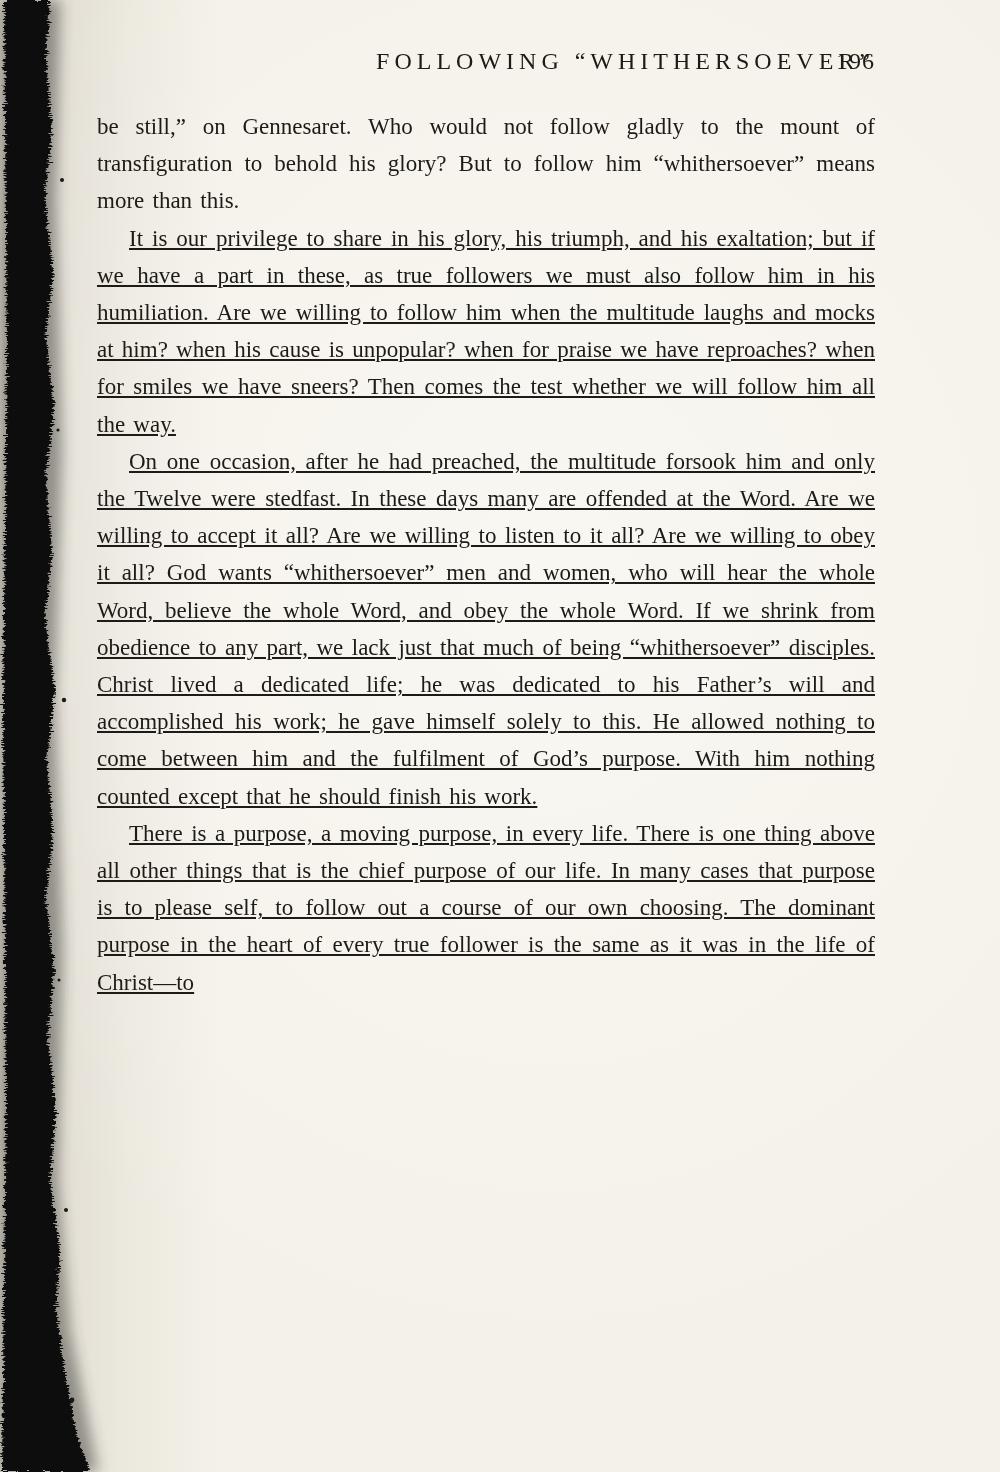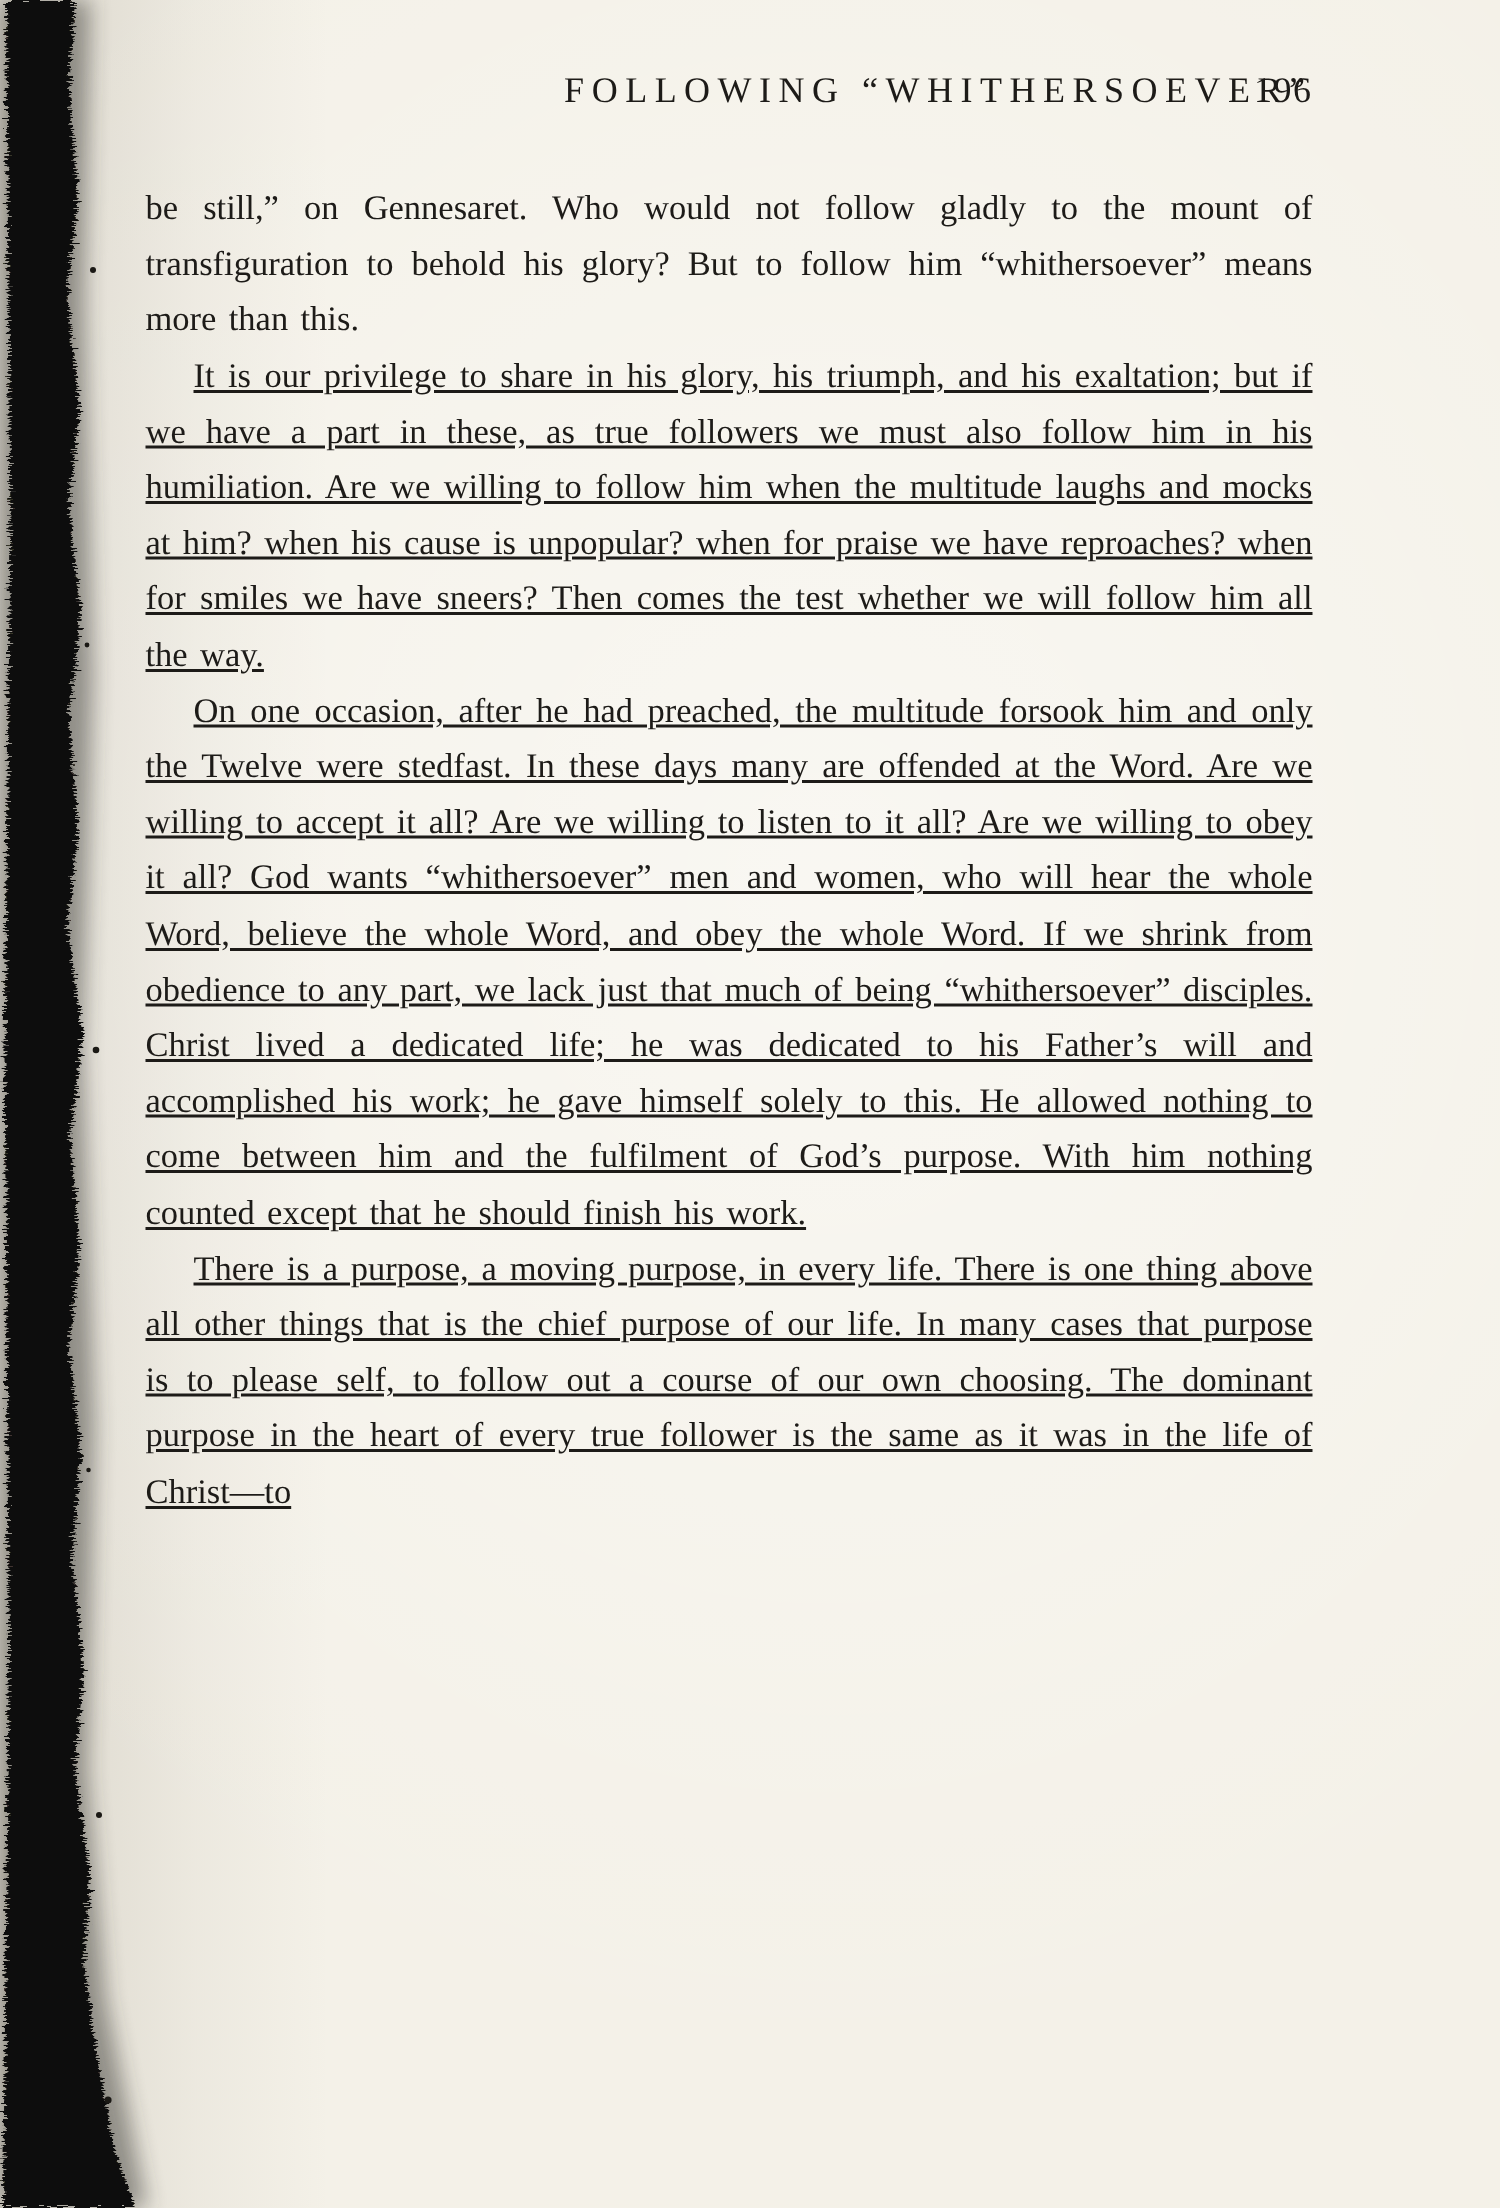--- a/index.html
+++ b/index.html
@@ -24,21 +24,21 @@
   .running-header {
     position: relative;
     margin-top: 48px;
     height: 34px;
     text-align: right;
     font-size: 24px;
     letter-spacing: 5px;
     white-space: nowrap;
   }
   .page-number { position: absolute; right: 0; top: 0; letter-spacing: 1px; }
-  .body-text { margin-top: 38px; }
+  .body-text { margin-top: 26px; }
   .body-text p {
     margin: 0;
     font-size: 23px;
     line-height: 37.2px;
     text-align: justify;
     word-spacing: 2.5px;
   }
   .body-text p.indent { text-indent: 32px; text-decoration: underline; }
 </style>
 </head>

